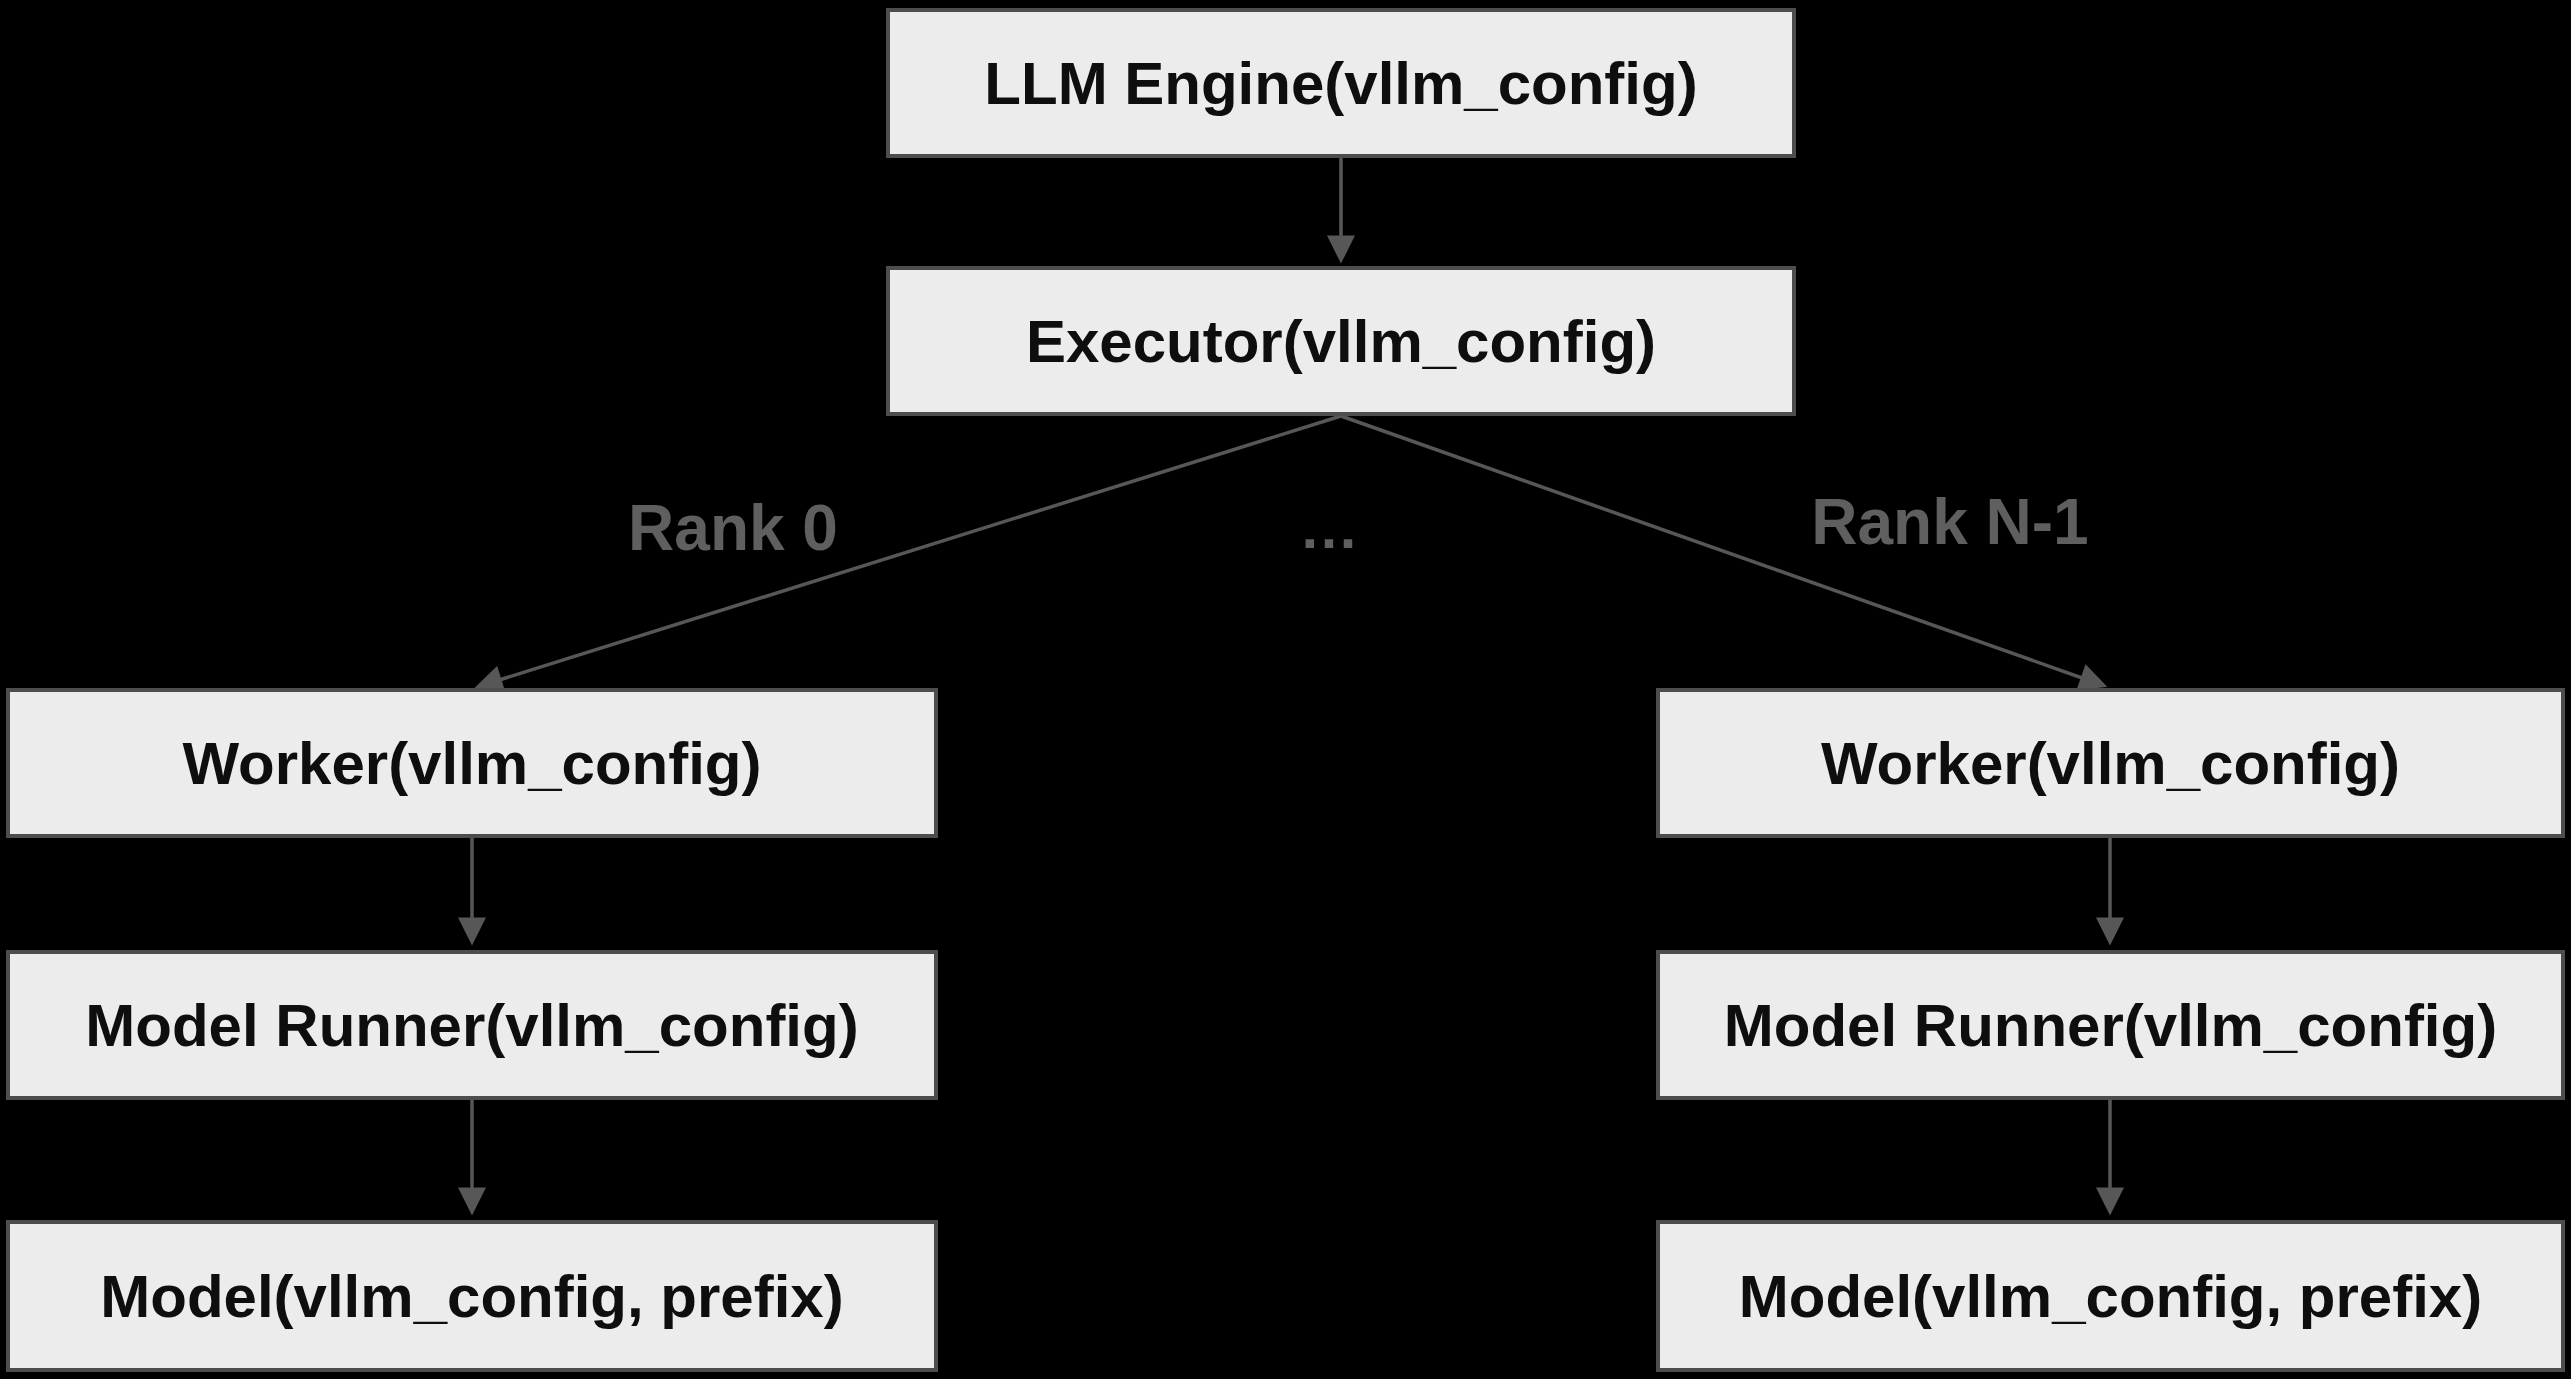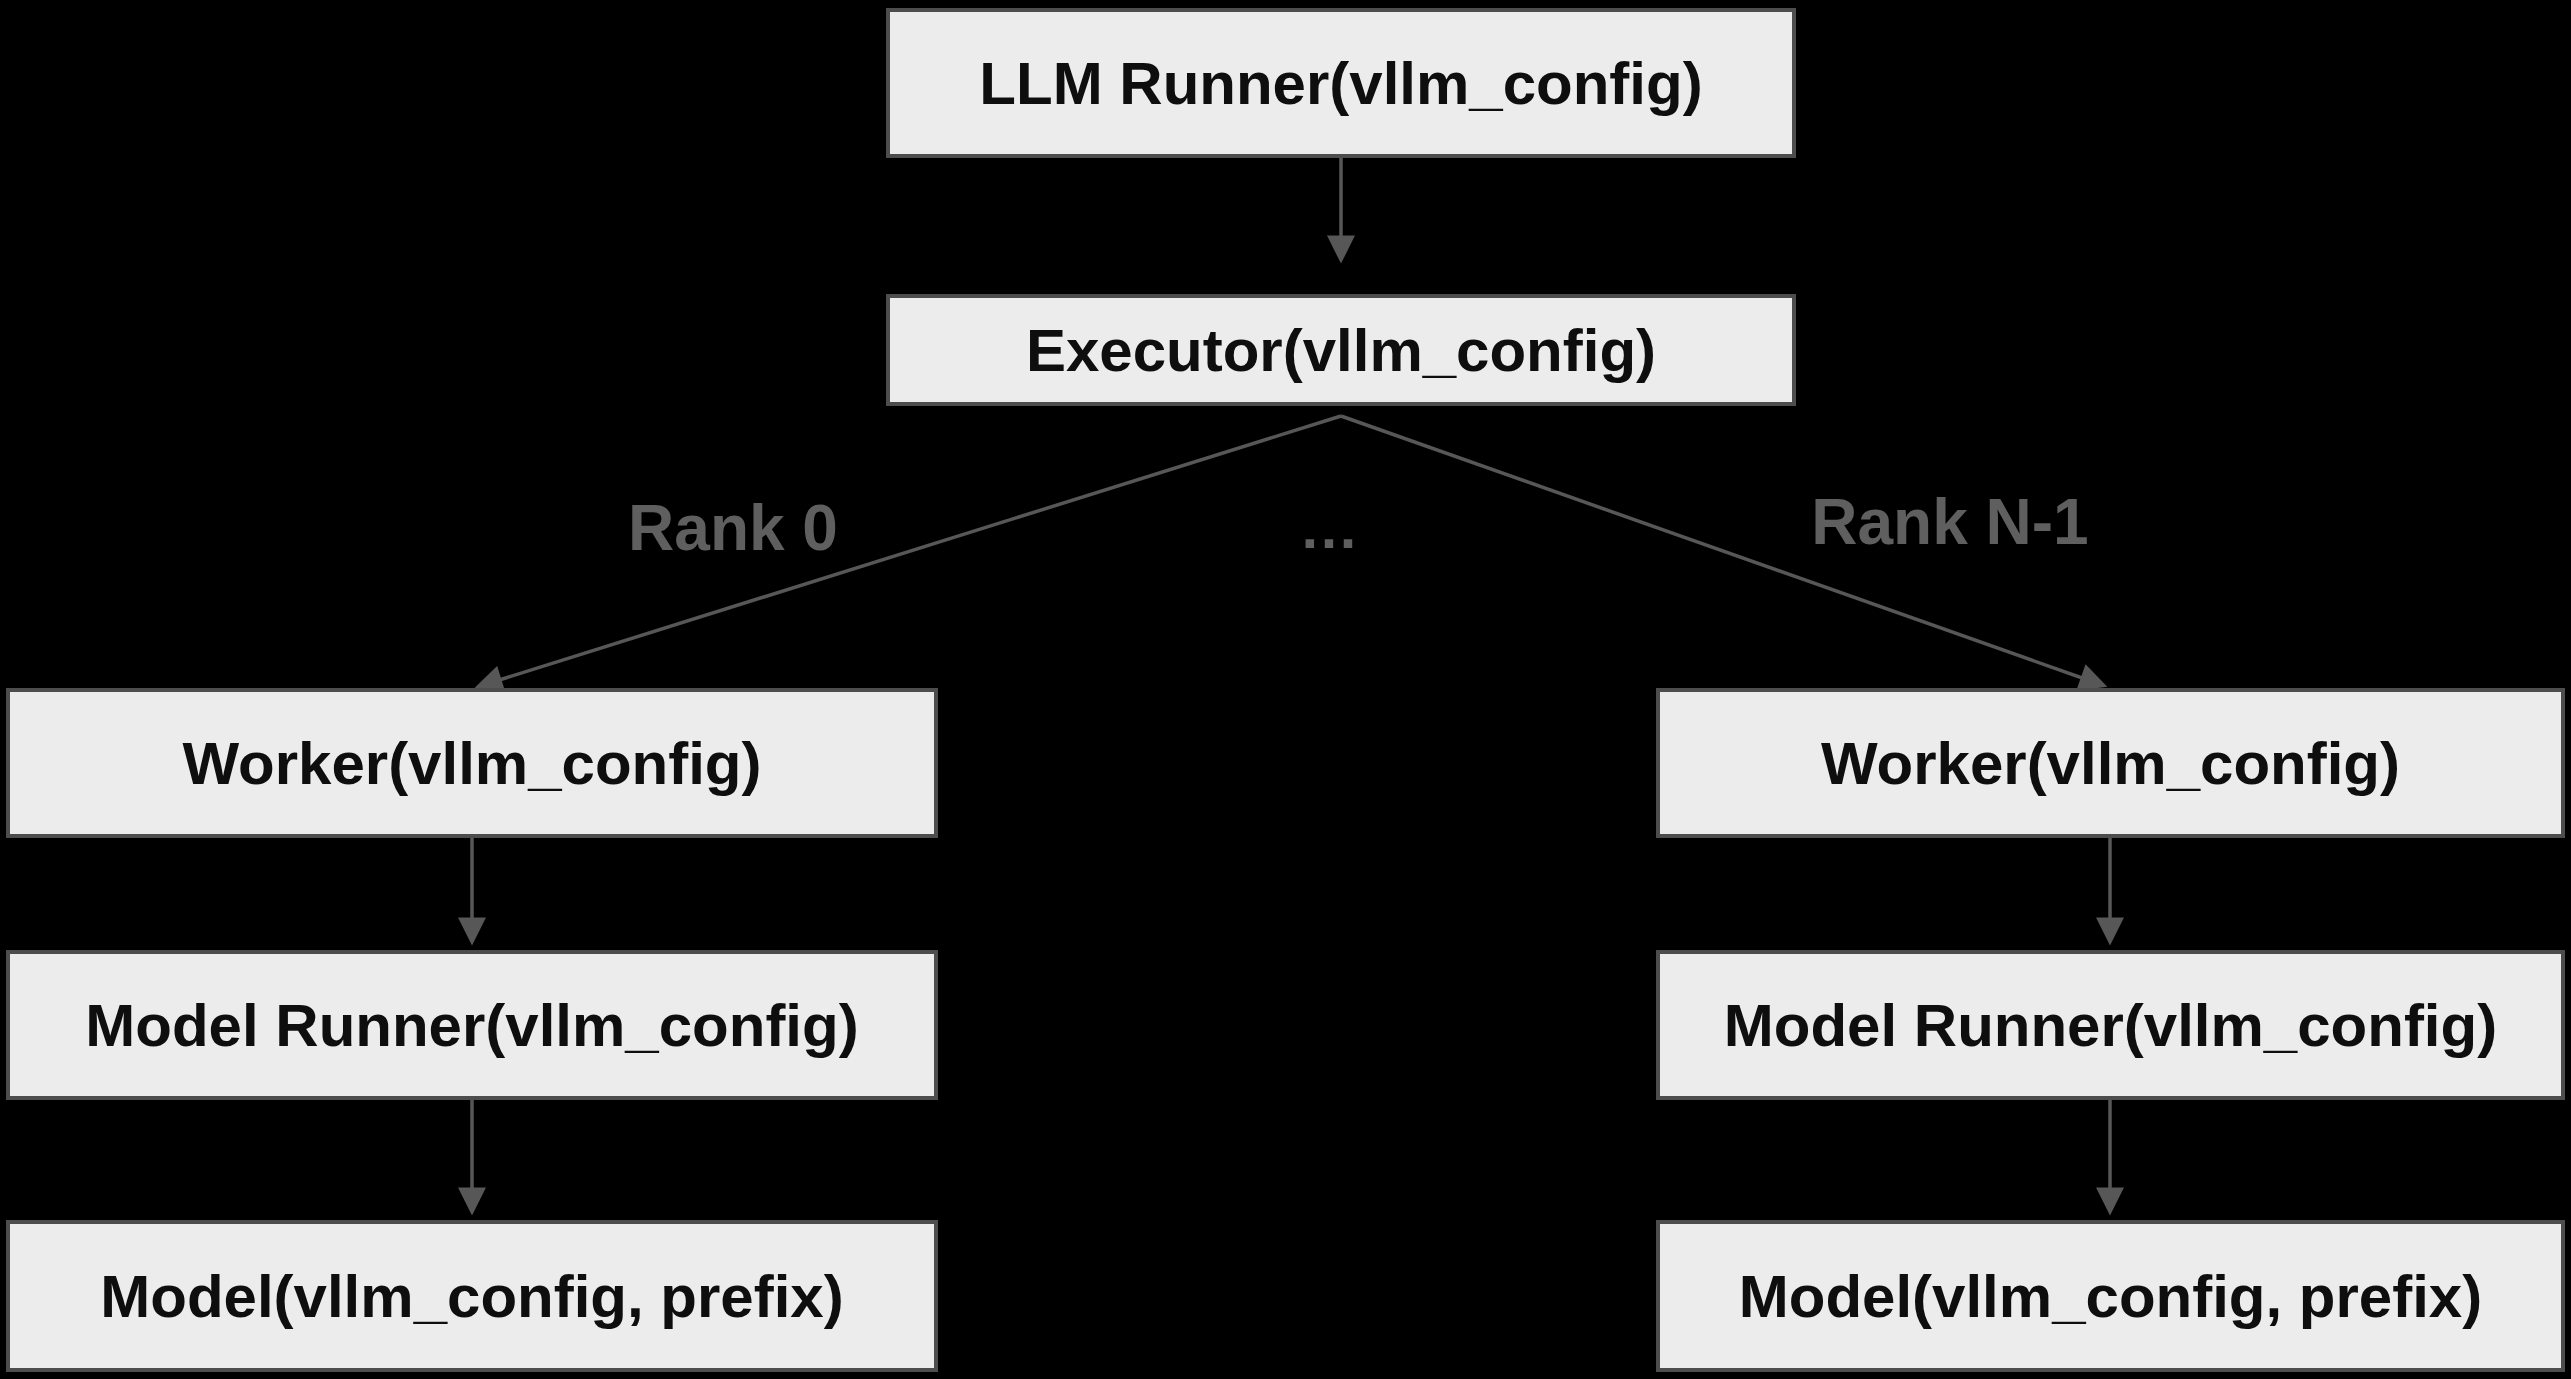--- a/index.html
+++ b/index.html
@@ -53,23 +53,23 @@
     </defs>
     <line x1="1341" y1="158" x2="1341" y2="258" marker-end="url(#arrow)"></line>
     <line x1="1341" y1="416" x2="480" y2="686" marker-end="url(#arrow)"></line>
     <line x1="1341" y1="416" x2="2102" y2="685" marker-end="url(#arrow)"></line>
     <line x1="472" y1="838" x2="472" y2="940" marker-end="url(#arrow)"></line>
     <line x1="472" y1="1100" x2="472" y2="1210" marker-end="url(#arrow)"></line>
     <line x1="2110" y1="838" x2="2110" y2="940" marker-end="url(#arrow)"></line>
     <line x1="2110" y1="1100" x2="2110" y2="1210" marker-end="url(#arrow)"></line>
   </svg>
 
-  <div class="node" style="left:886px;top:8px;width:910px;height:150px;">LLM Runner(vllm_config)</div>
+  <div class="node" style="left:886px;top:8px;width:910px;height:150px;">LLM Engine(vllm_config)</div>
 
-  <div class="node" style="left:886px;top:266px;width:910px;height:112px;margin-top:28px;">Executor(vllm_config)</div>
+  <div class="node" style="left:886px;top:266px;width:910px;height:150px;">Executor(vllm_config)</div>
 
   <div class="node" style="left:6px;top:688px;width:932px;height:150px;">Worker(vllm_config)</div>
 
   <div class="node" style="left:6px;top:950px;width:932px;height:150px;">Model Runner(vllm_config)</div>
 
   <div class="node" style="left:6px;top:1220px;width:932px;height:152px;">Model(vllm_config, prefix)</div>
 
   <div class="node" style="left:1656px;top:688px;width:909px;height:150px;">Worker(vllm_config)</div>
 
   <div class="node" style="left:1656px;top:950px;width:909px;height:150px;">Model Runner(vllm_config)</div>

